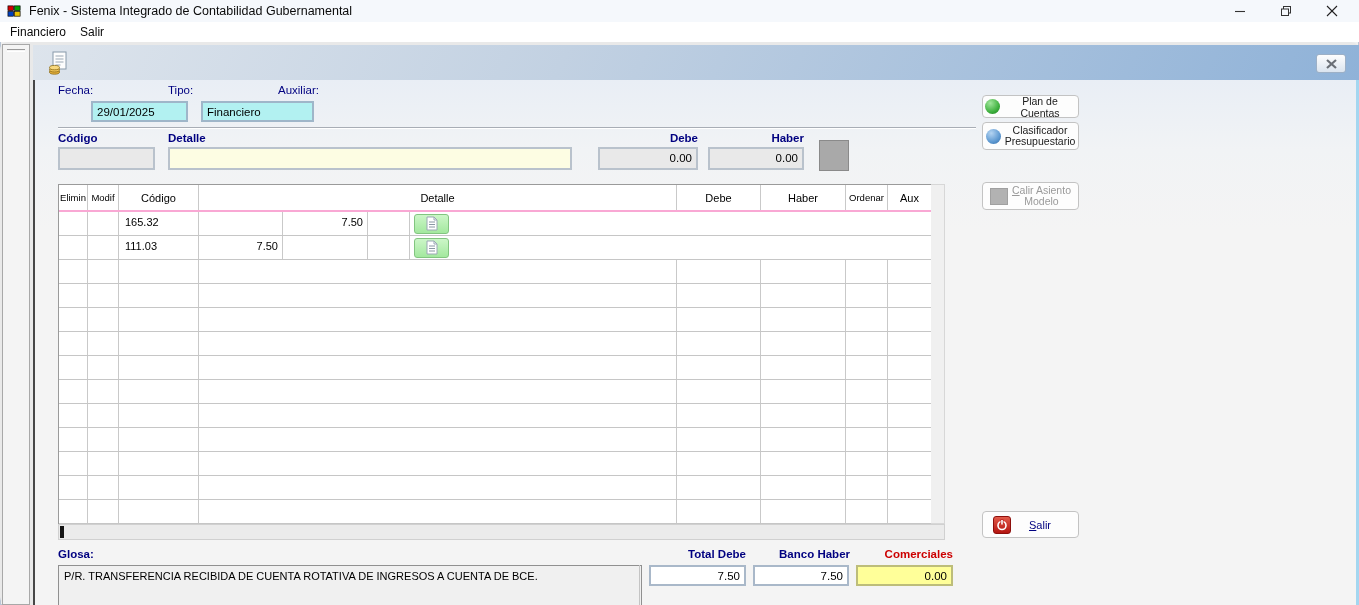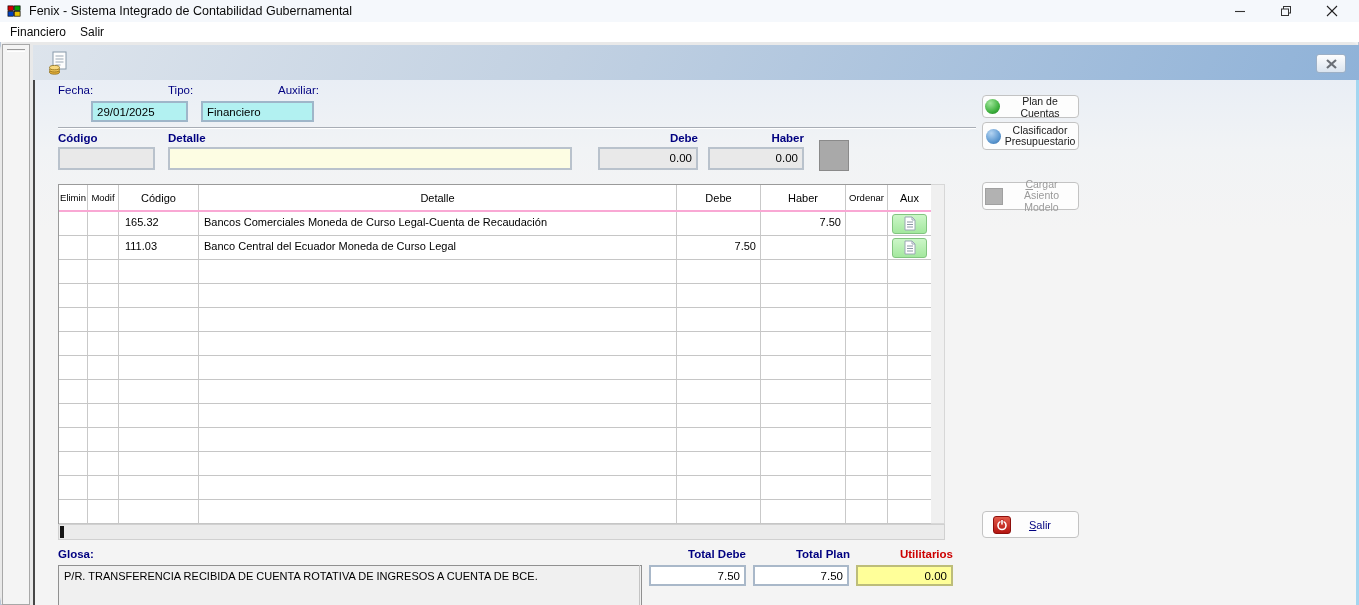--- a/index.html
+++ b/index.html
@@ -185,41 +185,39 @@
             <div class="gc c-debe" style="display:flex;align-items:center;justify-content:center;padding:0;">Debe</div>
             <div class="gc c-haber" style="display:flex;align-items:center;justify-content:center;padding:0;">Haber</div>
             <div class="gc c-ordenar hdr-sm">Ordenar</div>
             <div class="gc c-aux" style="padding:0;">Aux</div>
           </div>
           <div>
               <div class="grid-row">
     <div class="gc c-elimin"></div>
     <div class="gc c-modif"></div>
     <div class="gc c-codigo">165.32</div>
-    <div class="gc c-detalle">Bancos Comerciales Moneda de Curso Legal-Cuenta de Recaudación</div>
     <div class="gc c-debe numcell"></div>
     <div class="gc c-haber numcell">7.50</div>
     <div class="gc c-ordenar"></div>
     <div class="gc c-aux">
       <button class="aux-btn">
         <svg width="12" height="15" viewBox="0 0 12 15">
           <path d="M1 1 h7 l3 3 v10 h-10 z" fill="#ffffff" stroke="#9aa7b4" stroke-width="1"></path>
           <path d="M8 1 v3 h3" fill="none" stroke="#9aa7b4" stroke-width="1"></path>
           <line x1="3" y1="6" x2="9" y2="6" stroke="#8a97a4" stroke-width="1"></line>
           <line x1="3" y1="8.5" x2="9" y2="8.5" stroke="#8a97a4" stroke-width="1"></line>
           <line x1="3" y1="11" x2="9" y2="11" stroke="#8a97a4" stroke-width="1"></line>
         </svg>
       </button>
     </div>
   </div>
               <div class="grid-row">
     <div class="gc c-elimin"></div>
     <div class="gc c-modif"></div>
     <div class="gc c-codigo">111.03</div>
-    <div class="gc c-detalle">Banco Central del Ecuador Moneda de Curso Legal</div>
     <div class="gc c-debe numcell">7.50</div>
     <div class="gc c-haber numcell"></div>
     <div class="gc c-ordenar"></div>
     <div class="gc c-aux">
       <button class="aux-btn">
         <svg width="12" height="15" viewBox="0 0 12 15">
           <path d="M1 1 h7 l3 3 v10 h-10 z" fill="#ffffff" stroke="#9aa7b4" stroke-width="1"></path>
           <path d="M8 1 v3 h3" fill="none" stroke="#9aa7b4" stroke-width="1"></path>
           <line x1="3" y1="6" x2="9" y2="6" stroke="#8a97a4" stroke-width="1"></line>
           <line x1="3" y1="8.5" x2="9" y2="8.5" stroke="#8a97a4" stroke-width="1"></line>
@@ -365,37 +363,37 @@
         <div class="vscroll"></div>
         <div class="hscroll">
           <div class="caret"></div>
         </div>
 
         <span class="lbl b" style="left:23px; top:468px;">Glosa:</span>
         <div class="glosa-box">P/R. TRANSFERENCIA RECIBIDA DE CUENTA ROTATIVA DE INGRESOS A CUENTA DE BCE.</div>
         <div class="glosa-divider"></div>
 
         <span class="lbl b total-lbl" style="left:614px; top:468px;">Total Debe</span>
-        <span class="lbl b total-lbl" style="left:718px; top:468px;">Total Plan</span>
-        <span class="lbl red total-lbl" style="left:821px; top:468px;">Utilitarios</span>
+        <span class="lbl b total-lbl" style="left:718px; top:468px;">Banco Haber</span>
+        <span class="lbl red total-lbl" style="left:821px; top:468px;">Comerciales</span>
         <div class="fld num" style="left:614px; top:485px; width:97px; border-color:#a9b8c9;">7.50</div>
         <div class="fld num" style="left:718px; top:485px; width:96px; border-color:#a9b8c9;">7.50</div>
         <div class="fld num yellow" style="left:821px; top:485px; width:97px;">0.00</div>
 
         <button class="side-btn" style="top:15px; height:23px;">
           <span class="sphere green"></span>
           <span>Plan de Cuentas</span>
         </button>
         <button class="side-btn" style="top:42px; height:28px;">
           <span class="sphere blue"></span>
           <span class="two-line"><span>Clasificador</span><br><span>Presupuestario</span></span>
         </button>
         <button class="side-btn disabled" style="top:102px; height:28px;">
           <span class="gray-square"></span>
-          <span class="two-line"><span class="u">C</span><span>argar Asiento</span><br><span>Modelo</span></span>
+          <span class="two-line"><span class="u">C</span><span>alir Asiento</span><br><span>Modelo</span></span>
         </button>
         <button class="side-btn" style="top:431px; height:27px; justify-content:flex-start; padding-left:10px; gap:18px;">
           <span class="power-icon">
             <svg width="12" height="12" viewBox="0 0 12 12">
               <circle cx="6" cy="6.5" r="4" fill="none" stroke="#fff" stroke-width="1.6"></circle>
               <line x1="6" y1="0.5" x2="6" y2="5" stroke="#b41510" stroke-width="3"></line>
               <line x1="6" y1="1" x2="6" y2="5.5" stroke="#fff" stroke-width="1.6"></line>
             </svg>
           </span>
           <span class="salir-text"><span class="u">S</span><span>alir</span></span>

